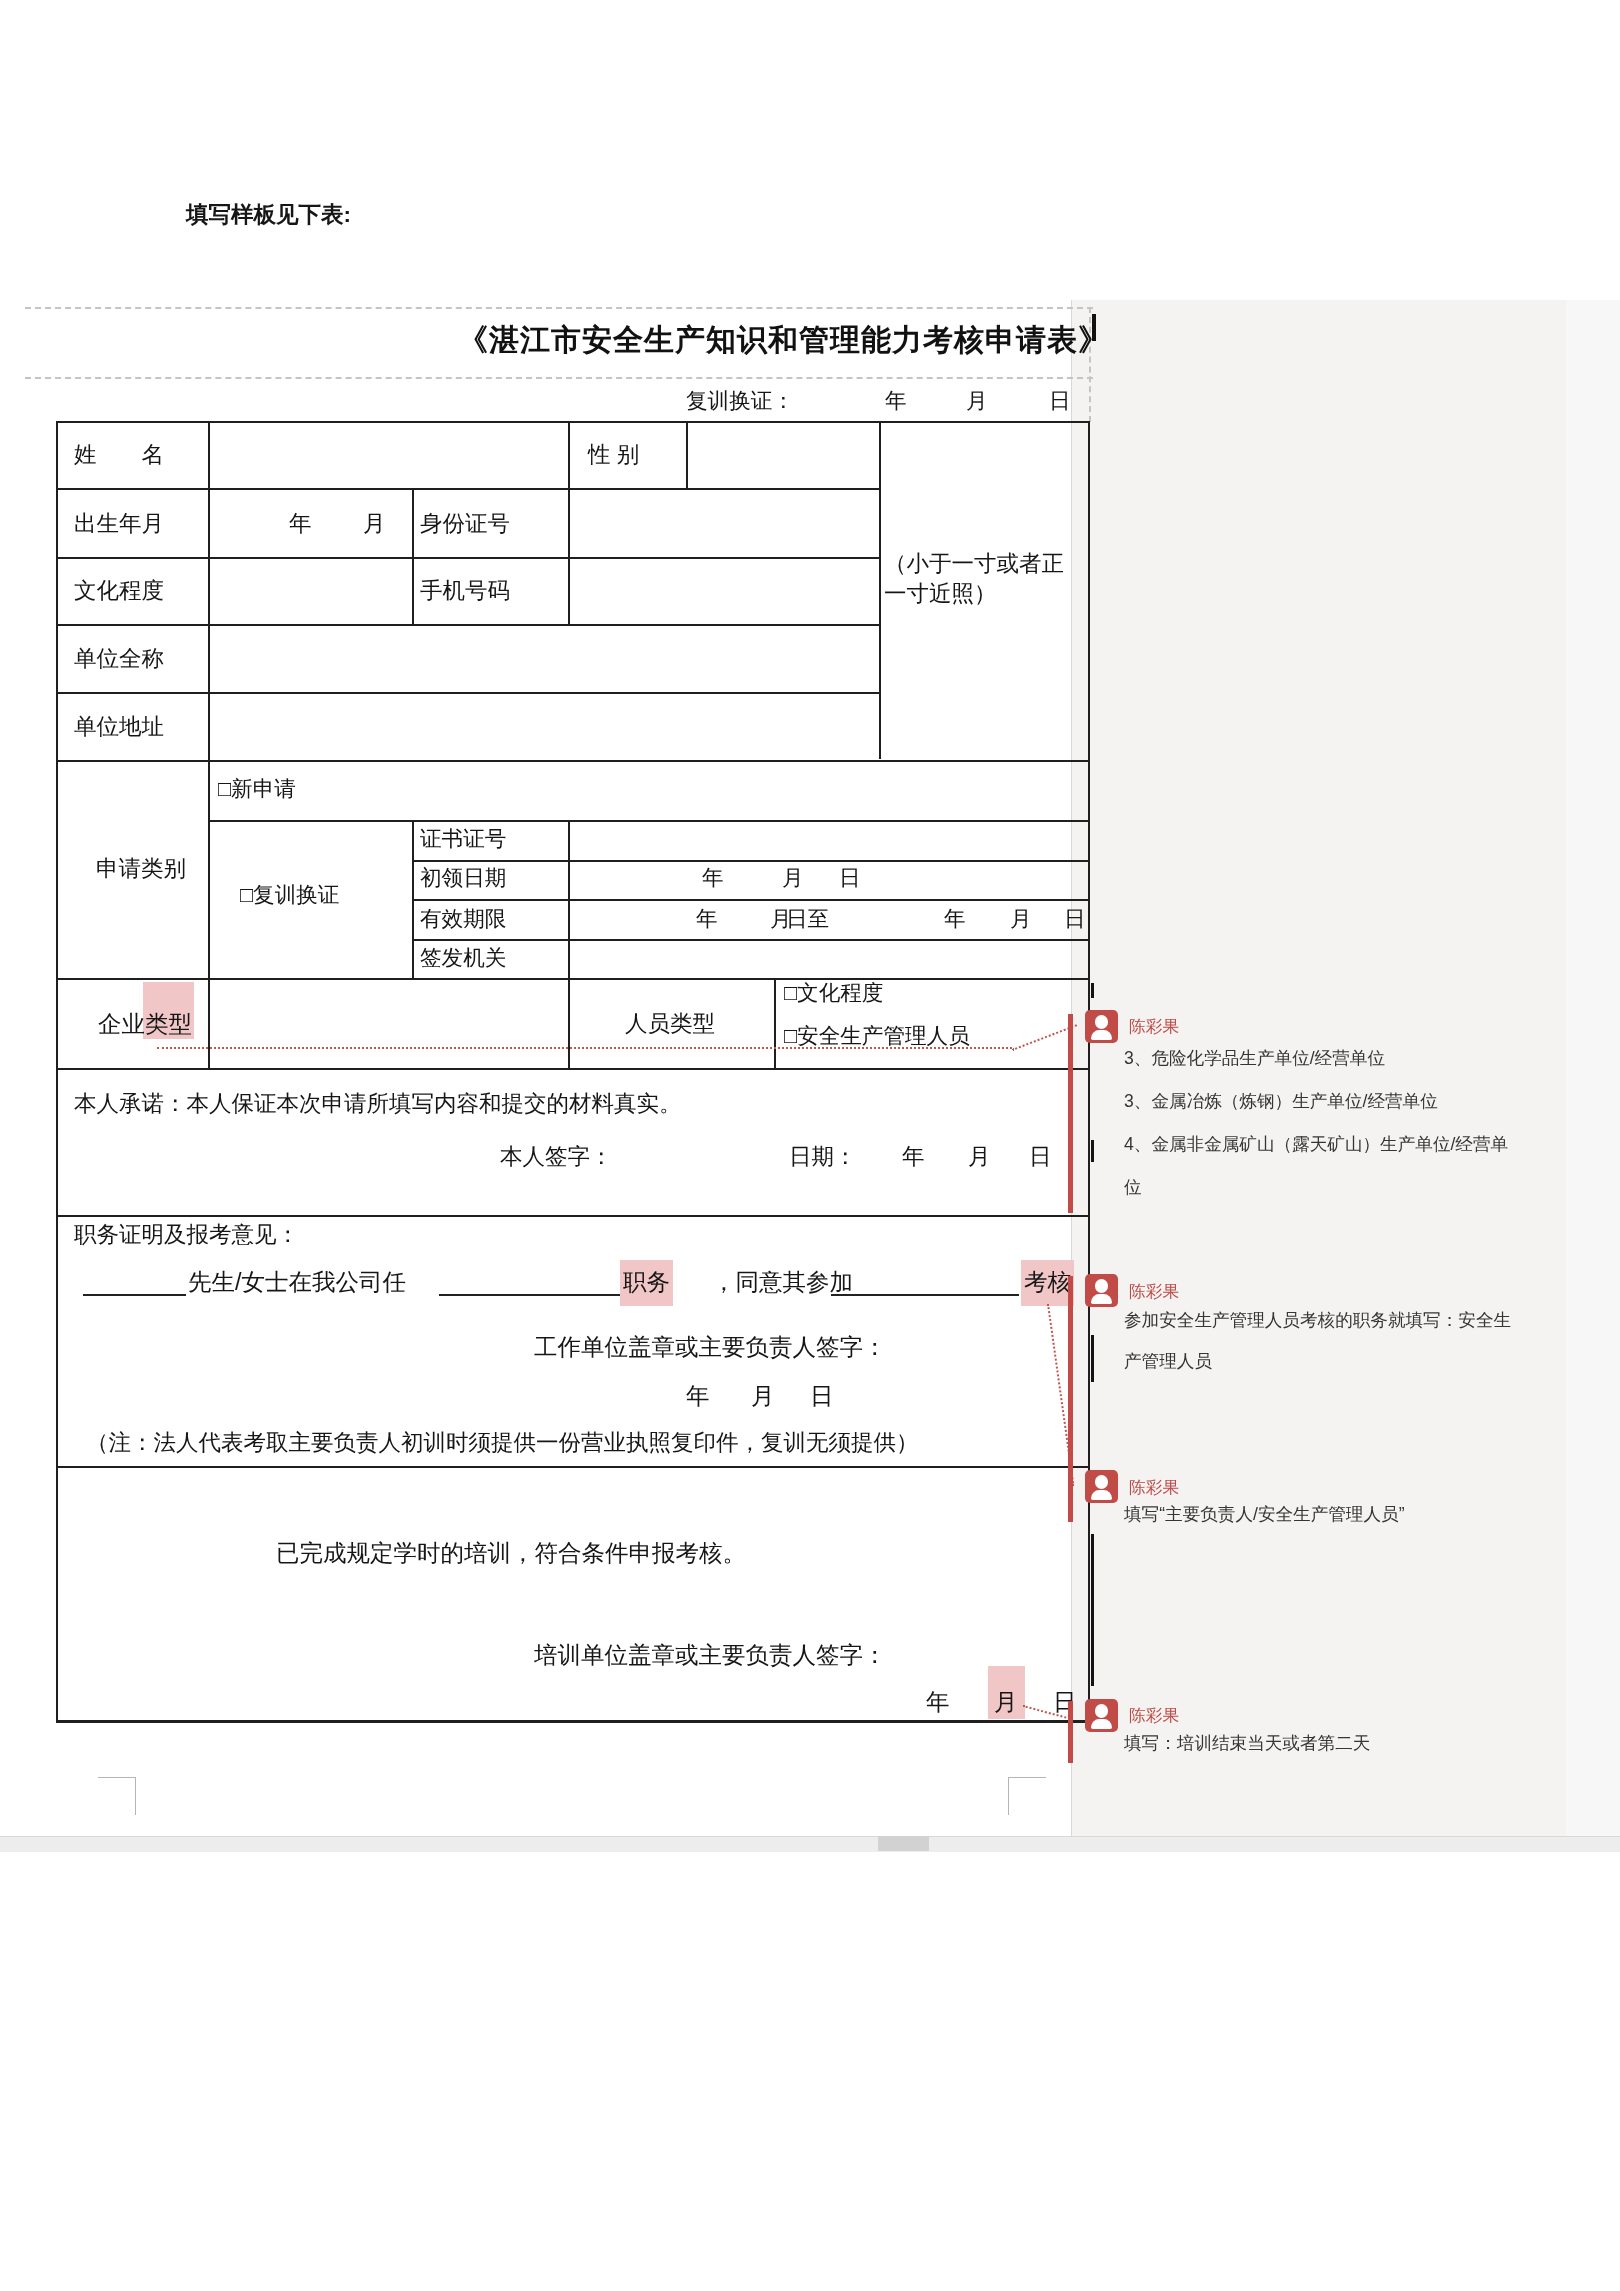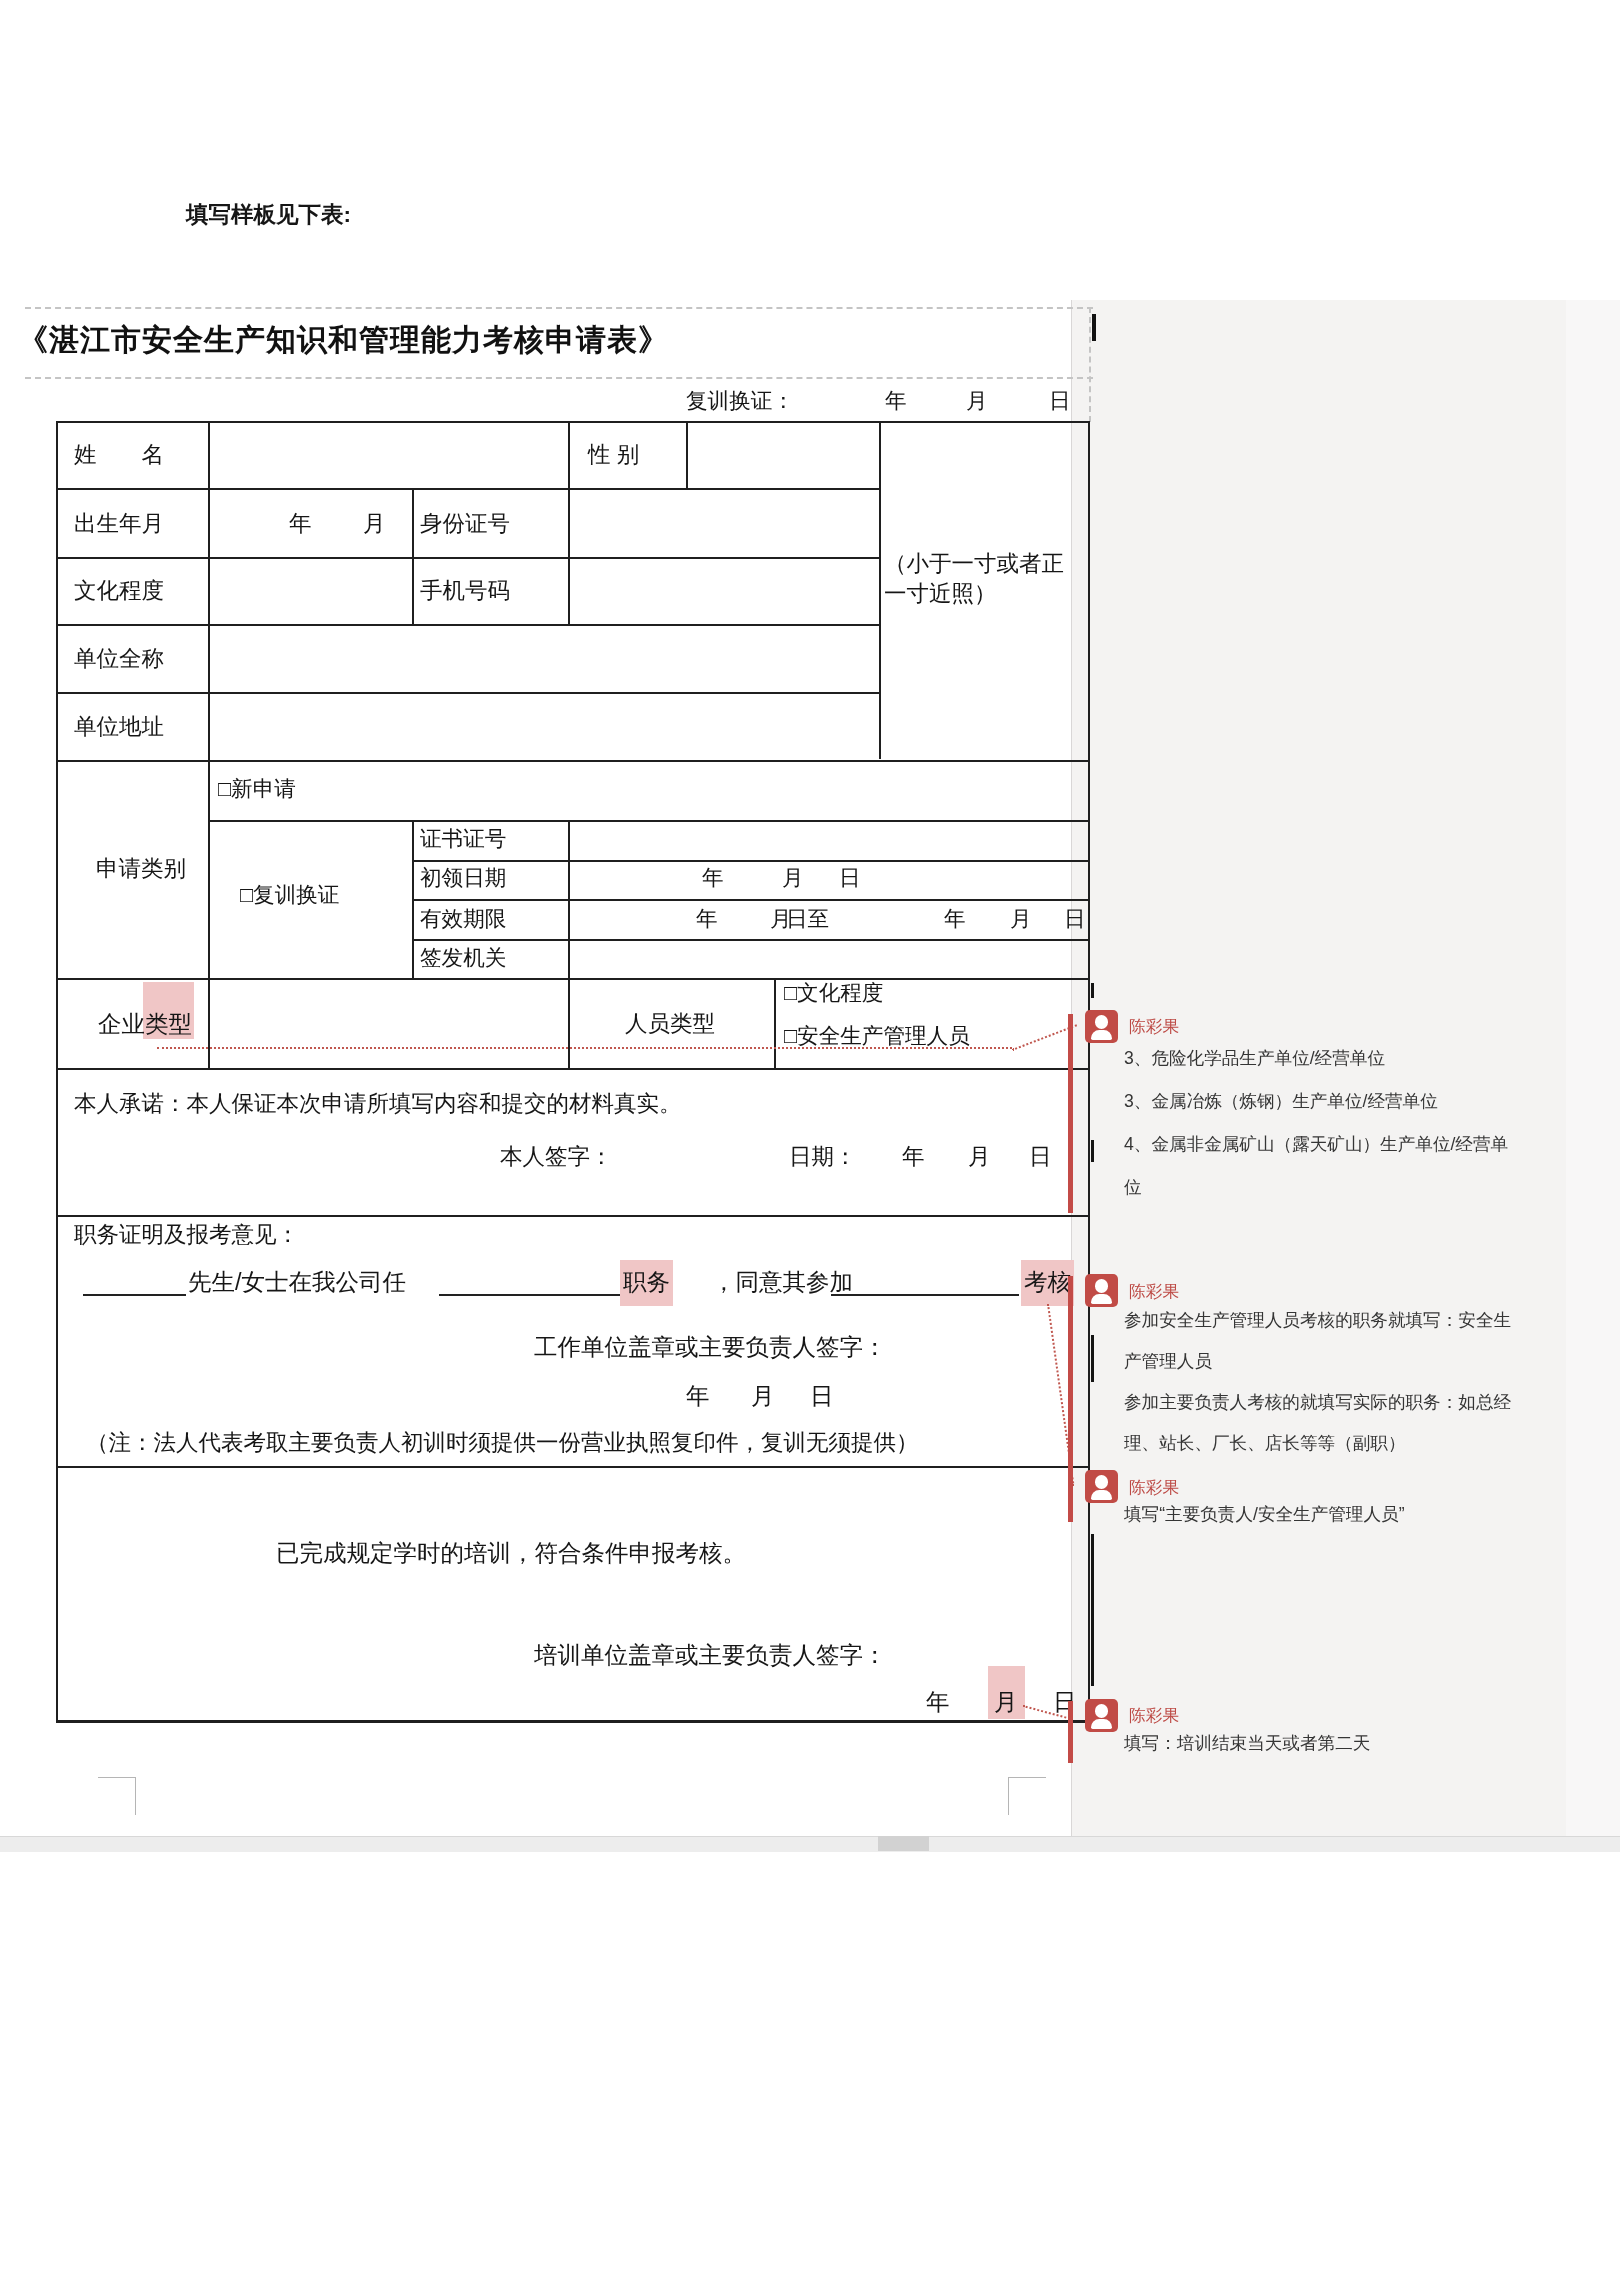--- a/index.html
+++ b/index.html
@@ -44,21 +44,21 @@
   <div class="panel-light"></div>
   <div class="page-edge"></div>
 
   <div class="tx b" style="left:186px;top:201px;font-size:22.5px;">填写样板见下表:</div>
 
   <div class="dash" style="left:24.5px;top:307px;width:1068px;"></div>
   <div class="dash" style="left:24.5px;top:377px;width:1068px;"></div>
   <div class="vdash" style="left:1089px;top:307px;height:115px;"></div>
   <div class="cursor-mark"></div>
 
-  <div class="abs" style="left:18px;top:320px;width:1068px;text-align:left;">
+  <div class="abs" style="left:41px;top:320px;width:1068px;text-align:right;">
     <span class="b" style="font-size:30px;letter-spacing:1px;color:#111;">《湛江市安全生产知识和管理能力考核申请表》</span>
   </div>
 
   <div class="tx" style="left:686px;top:388px;font-size:21.6px;">复训换证：</div>
   <div class="tx" style="left:885px;top:388px;font-size:21.6px;">年</div>
   <div class="tx" style="left:966px;top:388px;font-size:21.6px;">月</div>
   <div class="tx" style="left:1049px;top:388px;font-size:21.6px;">日</div>
 
   <div class="ln" style="left:56px;top:421px;width:1034px;height:2px;"></div>
   <div class="ln" style="left:56px;top:1720px;width:1034px;height:2.9px;"></div>
@@ -180,21 +180,20 @@
       <div class="line">3、金属冶炼（炼钢）生产单位/经营单位</div>
       <div class="line">4、金属非金属矿山（露天矿山）生产单位/经营单位</div>
     </div>
   </div>
 
   <div>
     <div class="cicon" style="left:1085px;top:1274px;"></div>
     <div class="cauthor" style="left:1129px;top:1280px;">陈彩果</div>
     <div class="cbody c2" style="left:1124px;top:1300px;">
       <div class="line">参加安全生产管理人员考核的职务就填写：安全生产管理人员</div>
-      <div class="line">参加主要负责人考核的就填写实际的职务：如总经理、站长、厂长、店长等等（副职）</div>
     </div>
   </div>
 
   <div>
     <div class="cicon" style="left:1085px;top:1470px;"></div>
     <div class="cauthor" style="left:1129px;top:1476px;">陈彩果</div>
     <div class="cbody" style="left:1124px;top:1502px;line-height:25.5px;">填写“主要负责人/安全生产管理人员”</div>
   </div>
 
   <div>

